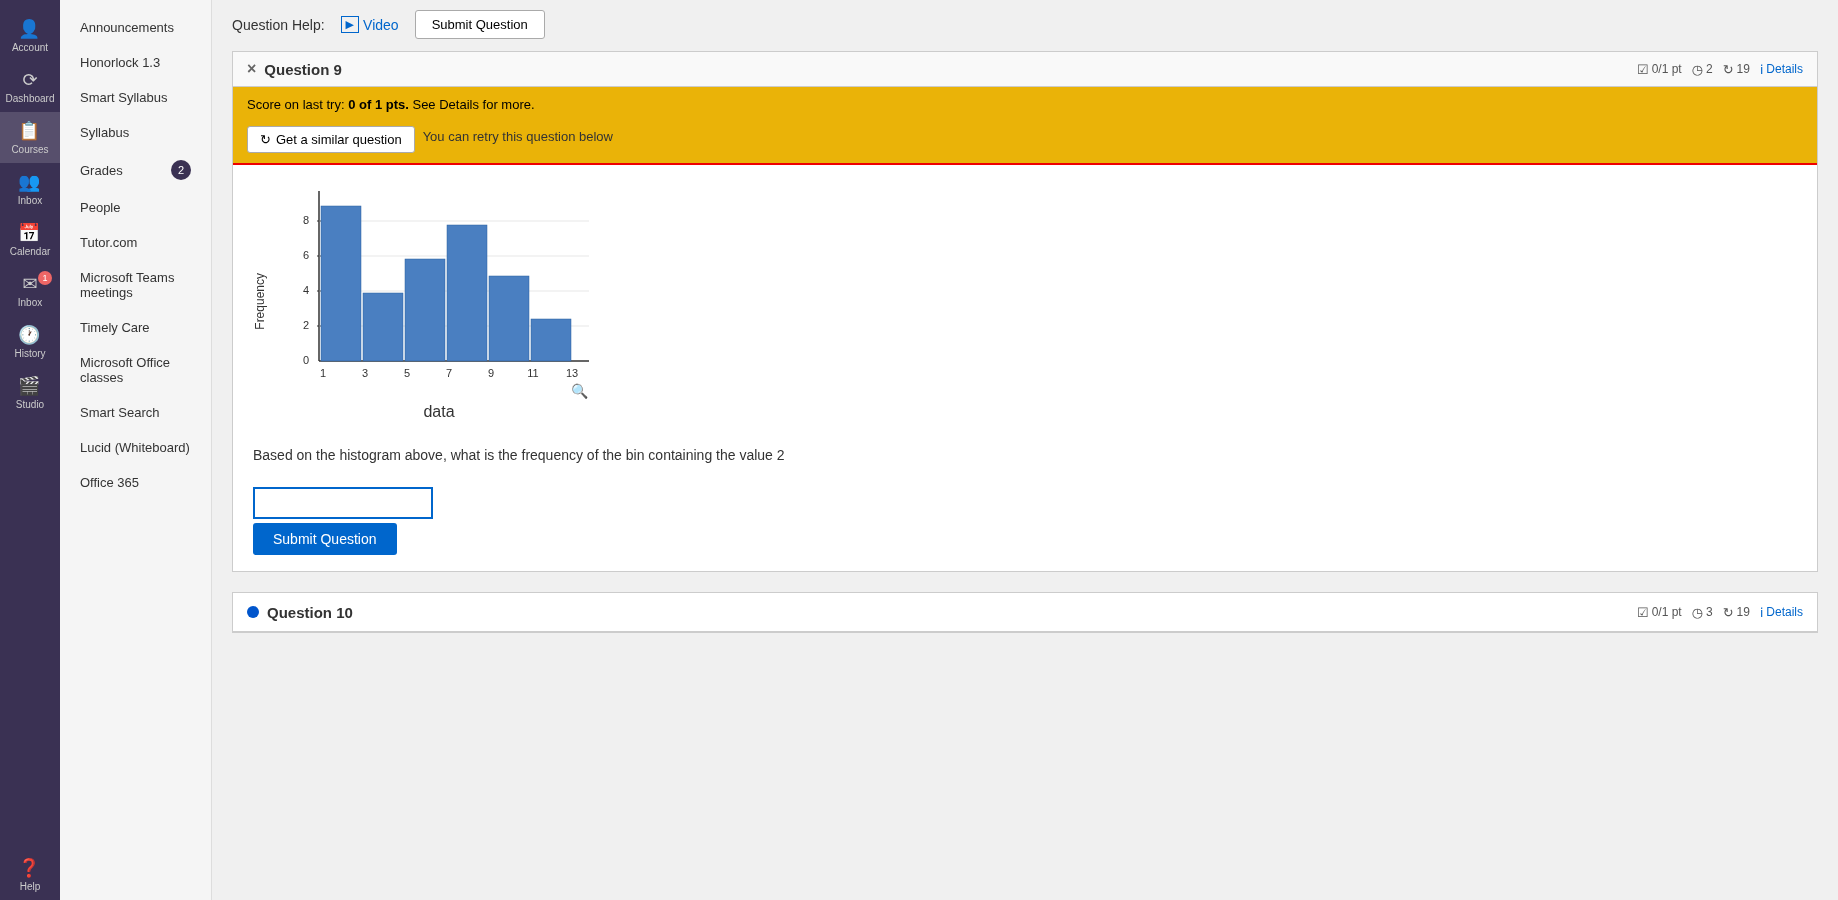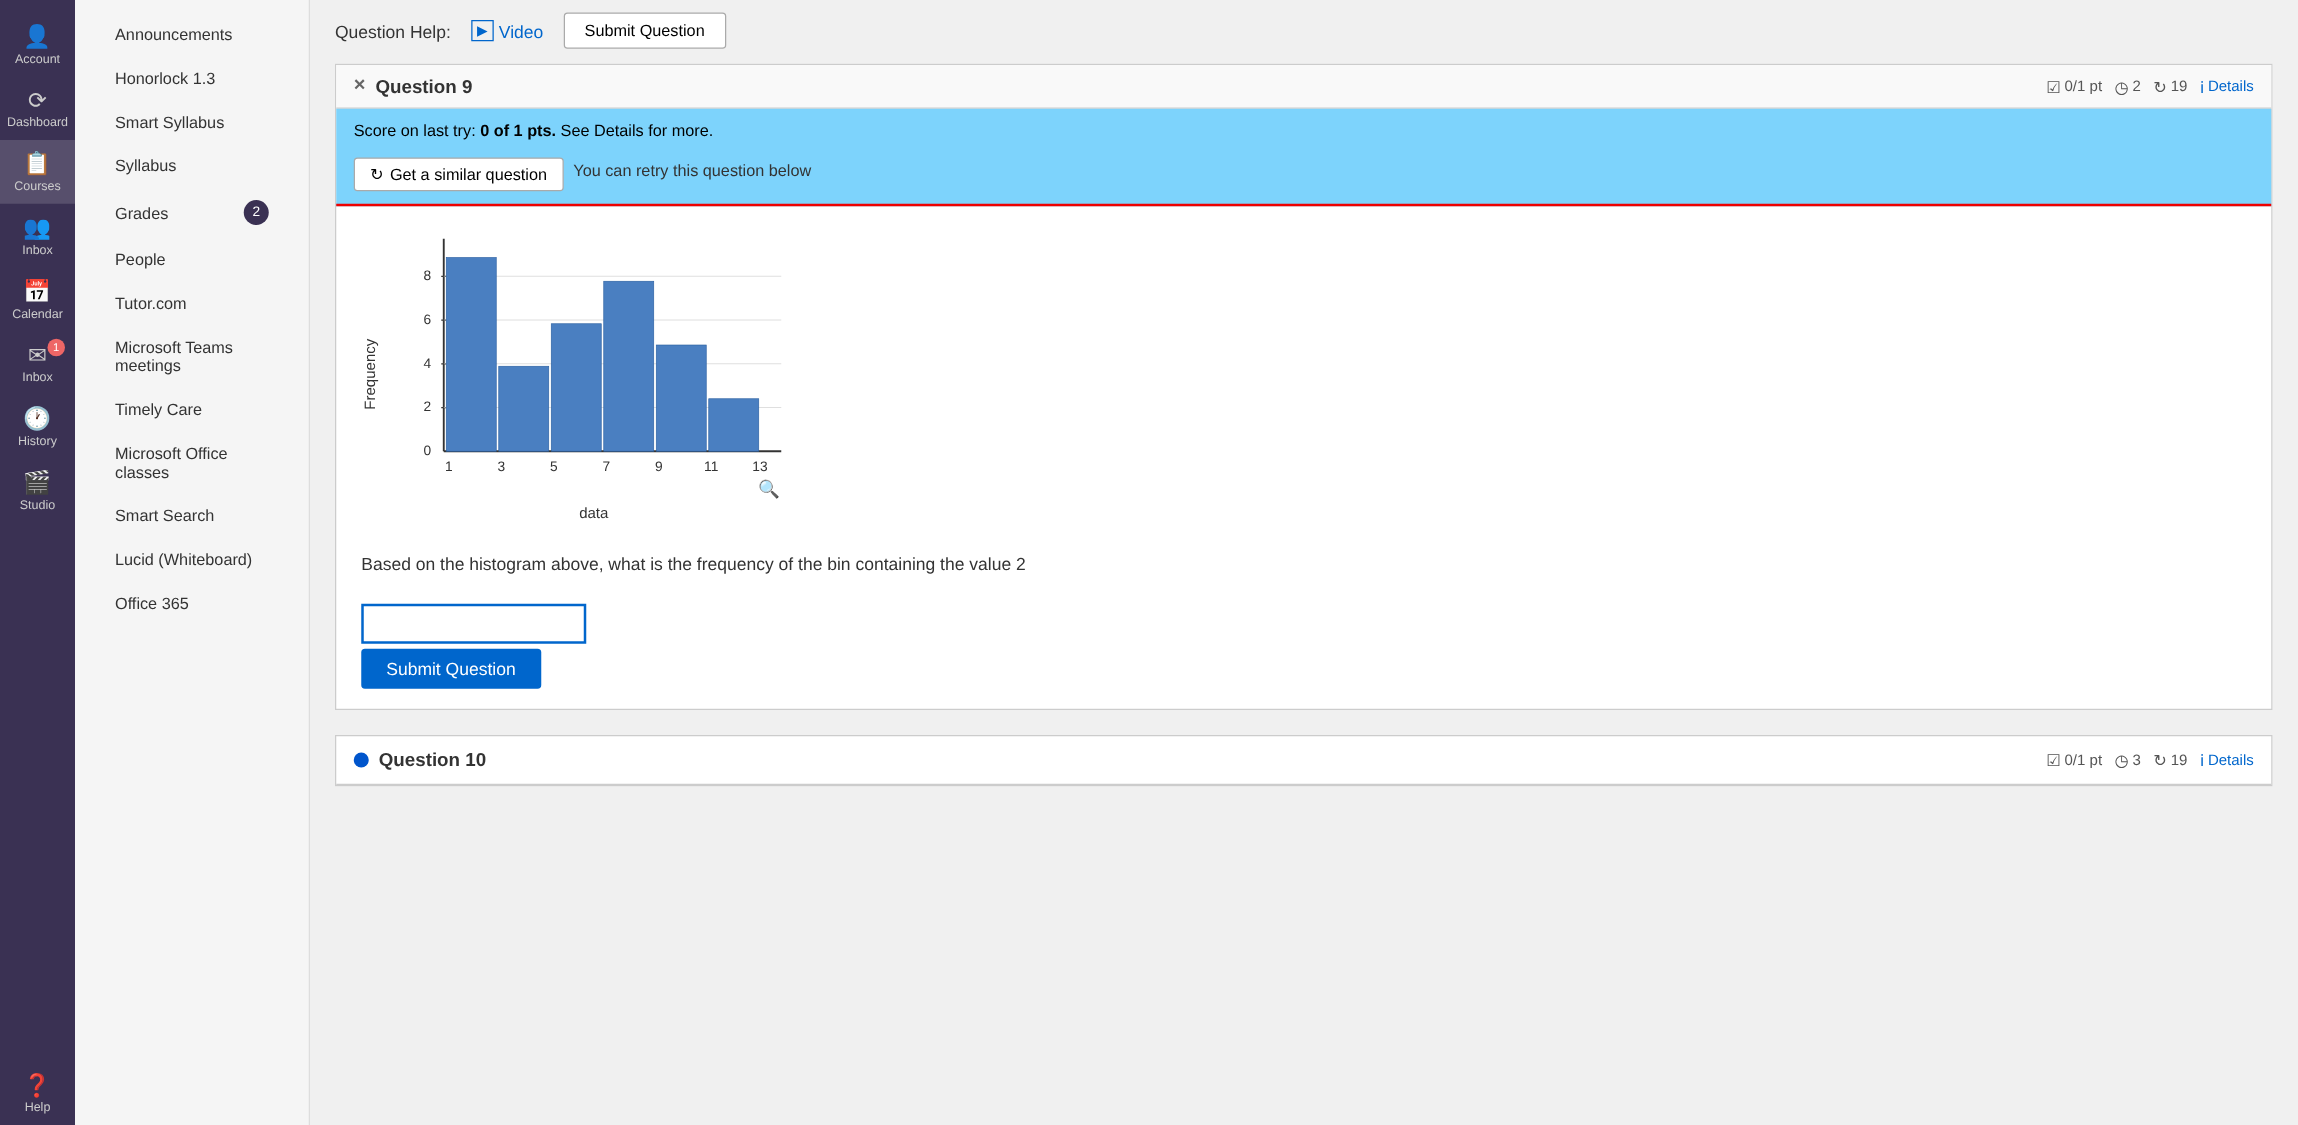--- a/index.html
+++ b/index.html
@@ -40,24 +40,24 @@
       width: 14px;
       height: 14px;
       font-size: 9px;
       display: flex;
       align-items: center;
       justify-content: center;
     }
 
     
     .second-sidebar {
-      width: 188px;
+      width: 152px;
       background: #f5f5f5;
       border-right: 1px solid #ddd;
-      padding: 10px 16px;
+      padding: 10px 4px;
       flex-shrink: 0;
       overflow-y: auto;
     }
     .second-sidebar-item {
       padding: 10px 16px;
       font-size: 13px;
       color: #333;
       cursor: pointer;
       display: flex;
       align-items: center;
@@ -114,21 +114,21 @@
       padding: 8px 14px;
       border-bottom: 1px solid #ccc;
       background: #f9f9f9;
     }
     .question-title { font-size: 15px; font-weight: bold; color: #333; display: flex; align-items: center; gap: 8px; }
     .question-meta { font-size: 12px; color: #555; display: flex; align-items: center; gap: 10px; }
     .question-meta span { display: flex; align-items: center; gap: 3px; }
 
     
     .score-notice {
-      background: #7dd3fc;
+      background: #eab308;
       border-bottom: 2px solid #e00;
       padding: 10px 14px;
       font-size: 13px;
     }
     .score-notice strong { font-weight: bold; }
     .similar-btn {
       display: inline-flex;
       align-items: center;
       gap: 5px;
       margin-top: 6px;
@@ -156,21 +156,21 @@
       font-size: 12px;
       color: #333;
       align-self: center;
       margin-right: 4px;
     }
     .chart-inner {
       display: flex;
       flex-direction: column;
       align-items: center;
     }
-    .x-label { font-size: 12px; color: #333; text-align: center; margin-top: 2px; }
+    .x-label { font-size: 16px; color: #333; text-align: center; margin-top: 2px; }
 
     
     .question-body { padding: 10px 20px 16px; }
     .question-text { font-size: 14px; color: #333; margin-bottom: 24px; }
     .answer-input {
       border: 2px solid #0066cc;
       padding: 6px 8px;
       font-size: 14px;
       width: 180px;
       display: block;

